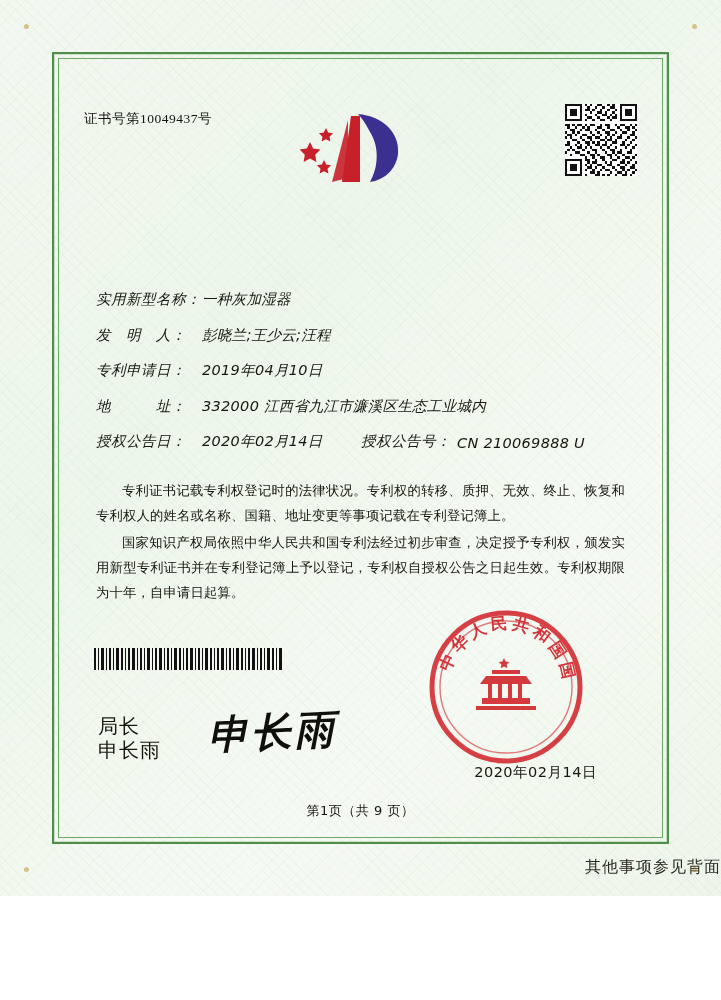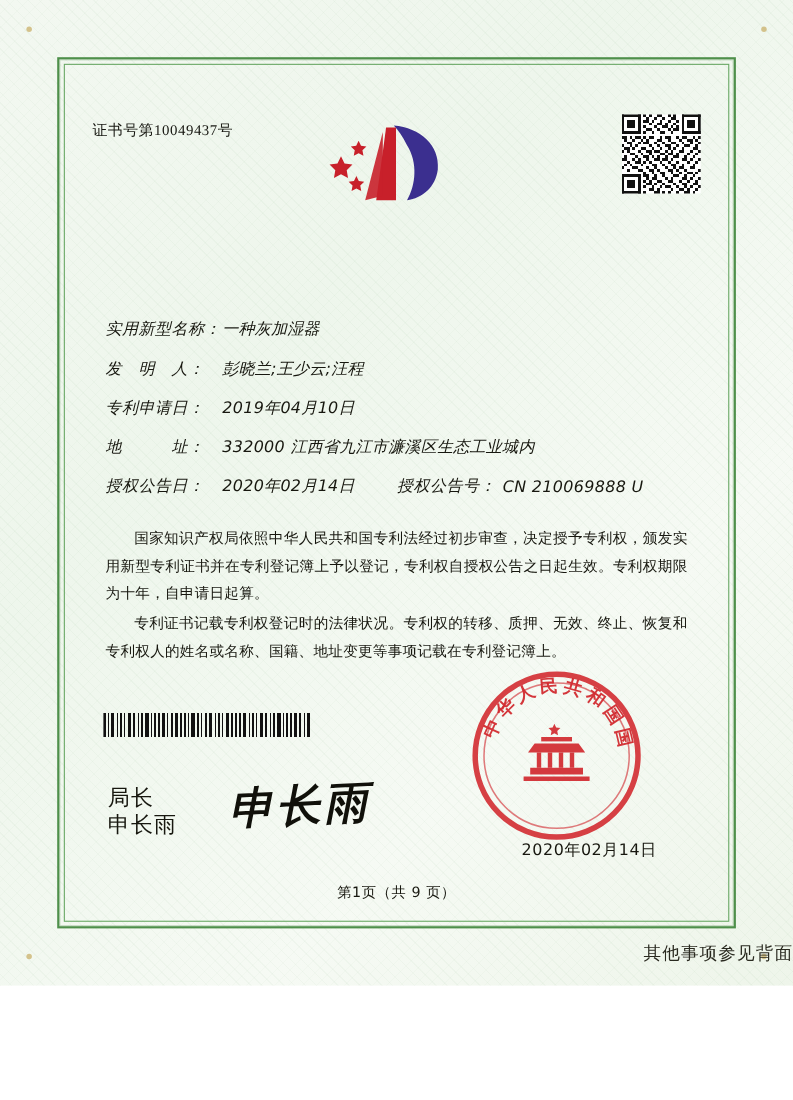--- a/index.html
+++ b/index.html
@@ -525,22 +525,22 @@
           <div class="split-right">
             <div class="field-label">授权公告号：</div>
             <div class="field-value">CN 210069888 U</div>
           </div>
         </div>
       </div>
 
     </div>
 
     <div class="body-text">
+      <p>专利证书记载专利权登记时的法律状况。专利权的转移、质押、无效、终止、恢复和专利权人的姓名或名称、国籍、地址变更等事项记载在专利登记簿上。</p>
       <p>国家知识产权局依照中华人民共和国专利法经过初步审查，决定授予专利权，颁发实用新型专利证书并在专利登记簿上予以登记，专利权自授权公告之日起生效。专利权期限为十年，自申请日起算。</p>
-      <p>专利证书记载专利权登记时的法律状况。专利权的转移、质押、无效、终止、恢复和专利权人的姓名或名称、国籍、地址变更等事项记载在专利登记簿上。</p>
     </div>
 
     <div class="barcode">
       <svg viewBox="0 0 190 22" width="190" height="22" shape-rendering="crispEdges">
         <rect width="190" height="22" fill="none"></rect>
         <g fill="#111111">
           <rect x="0" y="0" width="2" height="22"></rect>
             <rect x="4" y="0" width="1" height="22"></rect>
           <rect x="7" y="0" width="3" height="22"></rect>
             <rect x="12" y="0" width="1" height="22"></rect>

